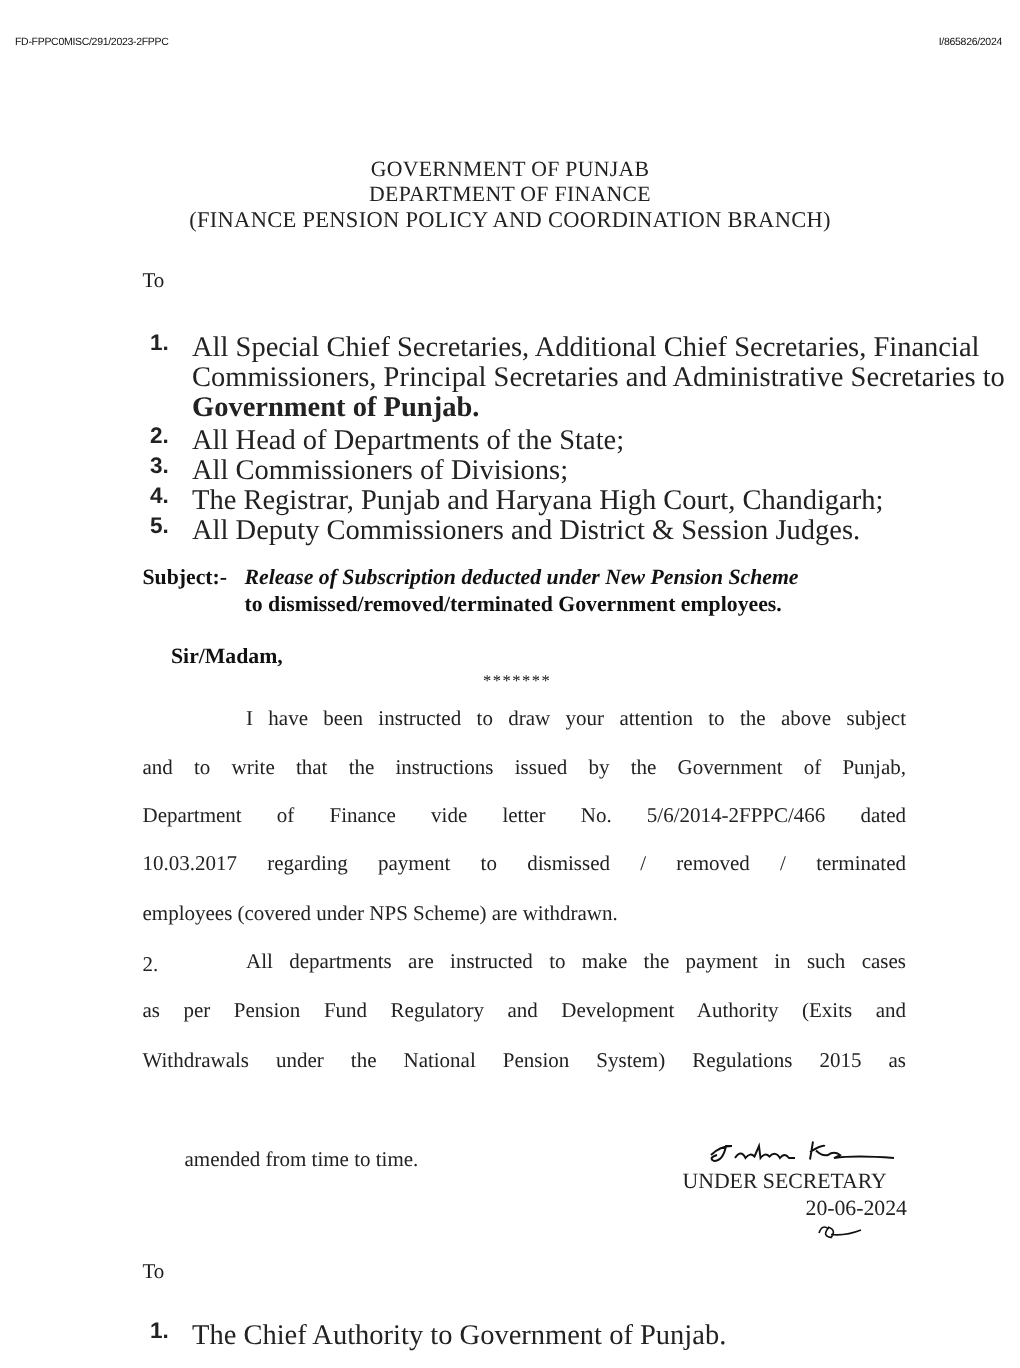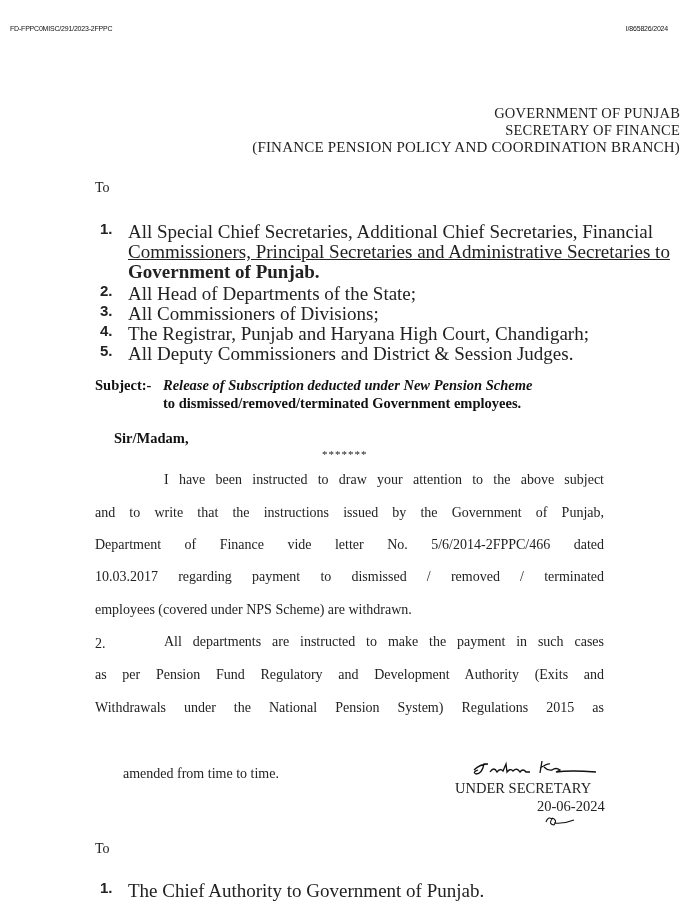--- a/index.html
+++ b/index.html
@@ -1,47 +1,47 @@
 <!DOCTYPE html>
 <html><head>
 <meta charset="utf-8">
 <style>
   html, body { margin:0; padding:0; }
   body { width:680px; height:912px; background:#ffffff; position:relative; overflow:hidden;
          font-family:"Liberation Serif", serif; color:#1a1a1a; }
   .abs { position:absolute; }
   .ref { font-family:"Liberation Sans", sans-serif; font-size:7px; letter-spacing:-0.2px; color:#111; top:25px; }
-  .hdr { left:0; width:680px; text-align:right; font-size:14.5px; letter-spacing:0.2px; color:#222; }
+  .hdr { left:0; width:680px; text-align:center; font-size:14.5px; letter-spacing:0.2px; color:#222; }
   .to { font-size:14px; }
   .num { font-family:"Liberation Sans", sans-serif; font-size:15px; font-weight:bold; color:#222; }
   .li { font-size:19px; color:#222; white-space:nowrap; }
   .just { text-align:justify; text-align-last:justify; }
   .subj { font-size:14.5px; font-weight:bold; color:#111; white-space:nowrap; }
   .body { font-size:14px; color:#222; white-space:nowrap; }
   .stars { font-size:11px; letter-spacing:1px; }
   .sig { font-size:14.5px; color:#222; }
 </style>
 </head>
 <body>
 
 <div class="abs ref" style="left:10px;">FD-FPPC0MISC/291/2023-2FPPC</div>
 <div class="abs ref" style="right:12px;">I/865826/2024</div>
 
 <div>
   <div class="abs hdr" style="top:105px;">GOVERNMENT OF PUNJAB</div>
-  <div class="abs hdr" style="top:122px;">SECRETARY OF FINANCE</div>
+  <div class="abs hdr" style="top:122px;">DEPARTMENT OF FINANCE</div>
   <div class="abs hdr" style="top:139px; font-size:15px;">(FINANCE PENSION POLICY AND COORDINATION BRANCH)</div>
 </div>
 
 <div class="abs to" style="left:95px; top:180px;">To</div>
 
 <div>
   <div class="abs num" style="left:100px; top:220px;">1.</div>
   <div class="abs li just" style="left:128px; top:221px; width:470px;">All Special Chief Secretaries, Additional Chief Secretaries, Financial</div>
-  <div class="abs li just" style="left:128px; top:241px; width:470px;text-decoration:underline;">Commissioners, Principal Secretaries and Administrative Secretaries to</div>
+  <div class="abs li just" style="left:128px; top:241px; width:470px;">Commissioners, Principal Secretaries and Administrative Secretaries to</div>
   <div class="abs li" style="left:128px; top:261px;font-weight:bold;">Government of Punjab.</div>
 
   <div class="abs num" style="left:100px; top:282px;">2.</div>
   <div class="abs li" style="left:128px; top:283px;">All Head of Departments of the State;</div>
 
   <div class="abs num" style="left:100px; top:302px;">3.</div>
   <div class="abs li" style="left:128px; top:303px;">All Commissioners of Divisions;</div>
 
   <div class="abs num" style="left:100px; top:322px;">4.</div>
   <div class="abs li" style="left:128px; top:323px;">The Registrar, Punjab and Haryana High Court, Chandigarh;</div>

